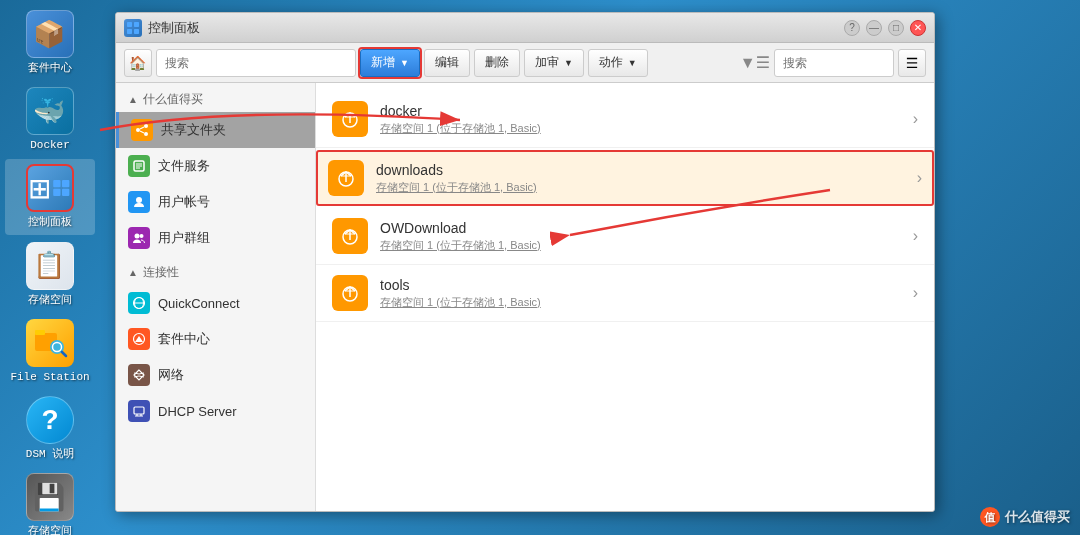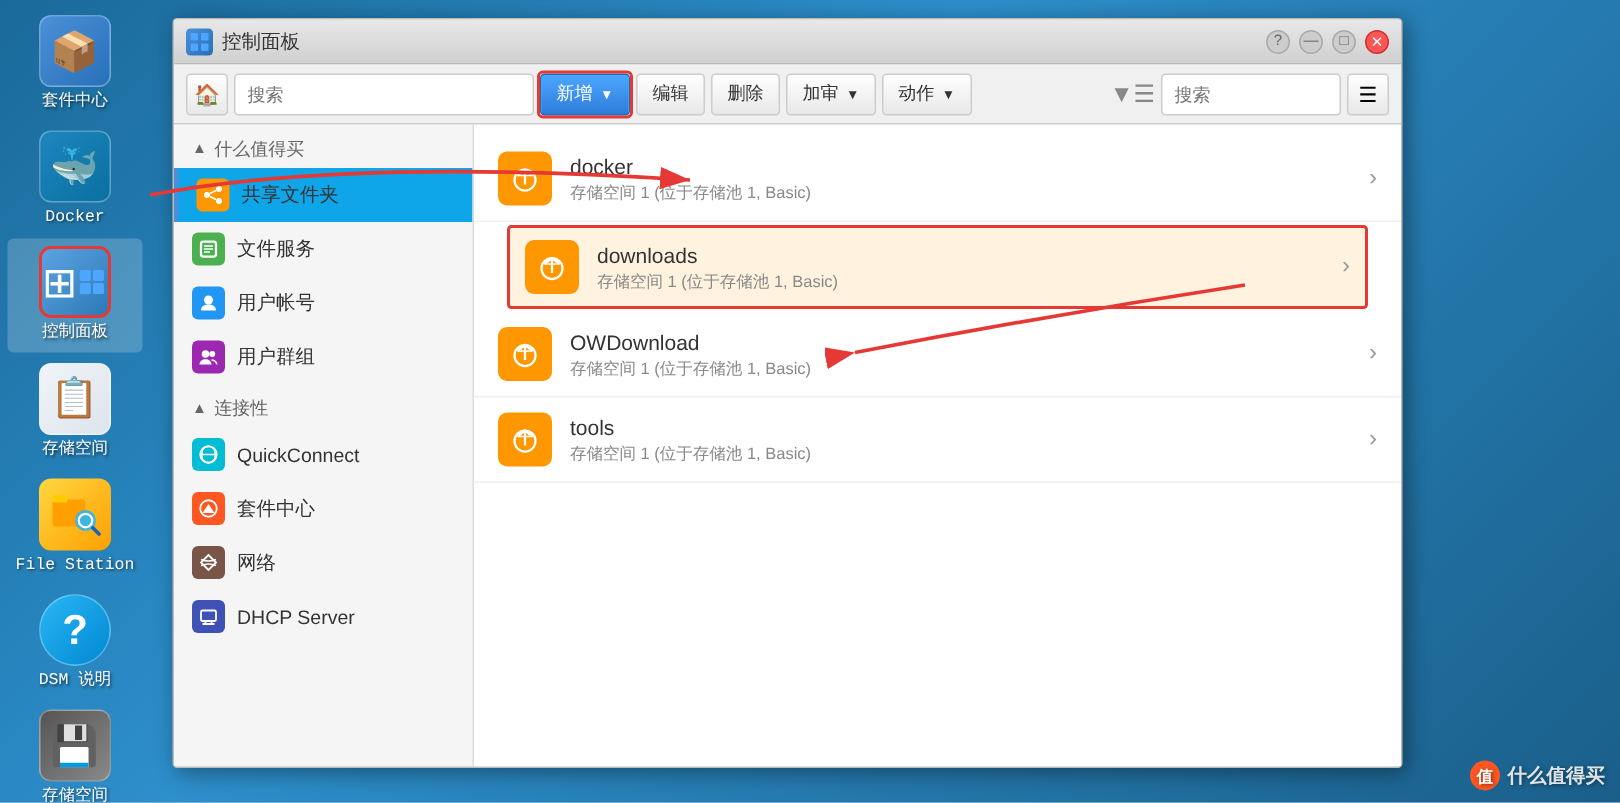--- a/index.html
+++ b/index.html
@@ -334,21 +334,21 @@
       display: flex;
       align-items: center;
       padding: 7px 12px;
       cursor: pointer;
       font-size: 13px;
       color: #333;
       gap: 8px;
     }
 
     .sidebar-item.active {
-      background: #0ea5e9;
+      background: #a3a3a3;
       border-left: 3px solid #4a90d9;
     }
 
     .sidebar-item-icon {
       width: 22px;
       height: 22px;
       border-radius: 4px;
       display: flex;
       align-items: center;
       justify-content: center;
@@ -380,21 +380,21 @@
       align-items: center;
       padding: 10px 16px;
       border-bottom: 1px solid #f0f0f0;
       cursor: pointer;
       position: relative;
     }
 
     .folder-item.highlighted {
       background: #fff3e0;
       border: 2px solid #e53935;
-      margin: 2px 22px;
+      margin: 2px 0;
       border-radius: 3px;
       padding: 8px 10px;
     }
 
     .folder-icon {
       width: 36px;
       height: 36px;
       background: #ff9800;
       border-radius: 6px;
       display: flex;
@@ -416,20 +416,21 @@
     .folder-name {
       font-size: 14px;
       font-weight: 500;
       color: #333;
     }
 
     .folder-desc {
       font-size: 11px;
       color: #888;
       margin-top: 2px;
+      text-decoration: underline;
     }
 
     .folder-chevron {
       color: #999;
       font-size: 16px;
     }
 
     
     .status-bar {
       height: 28px;

